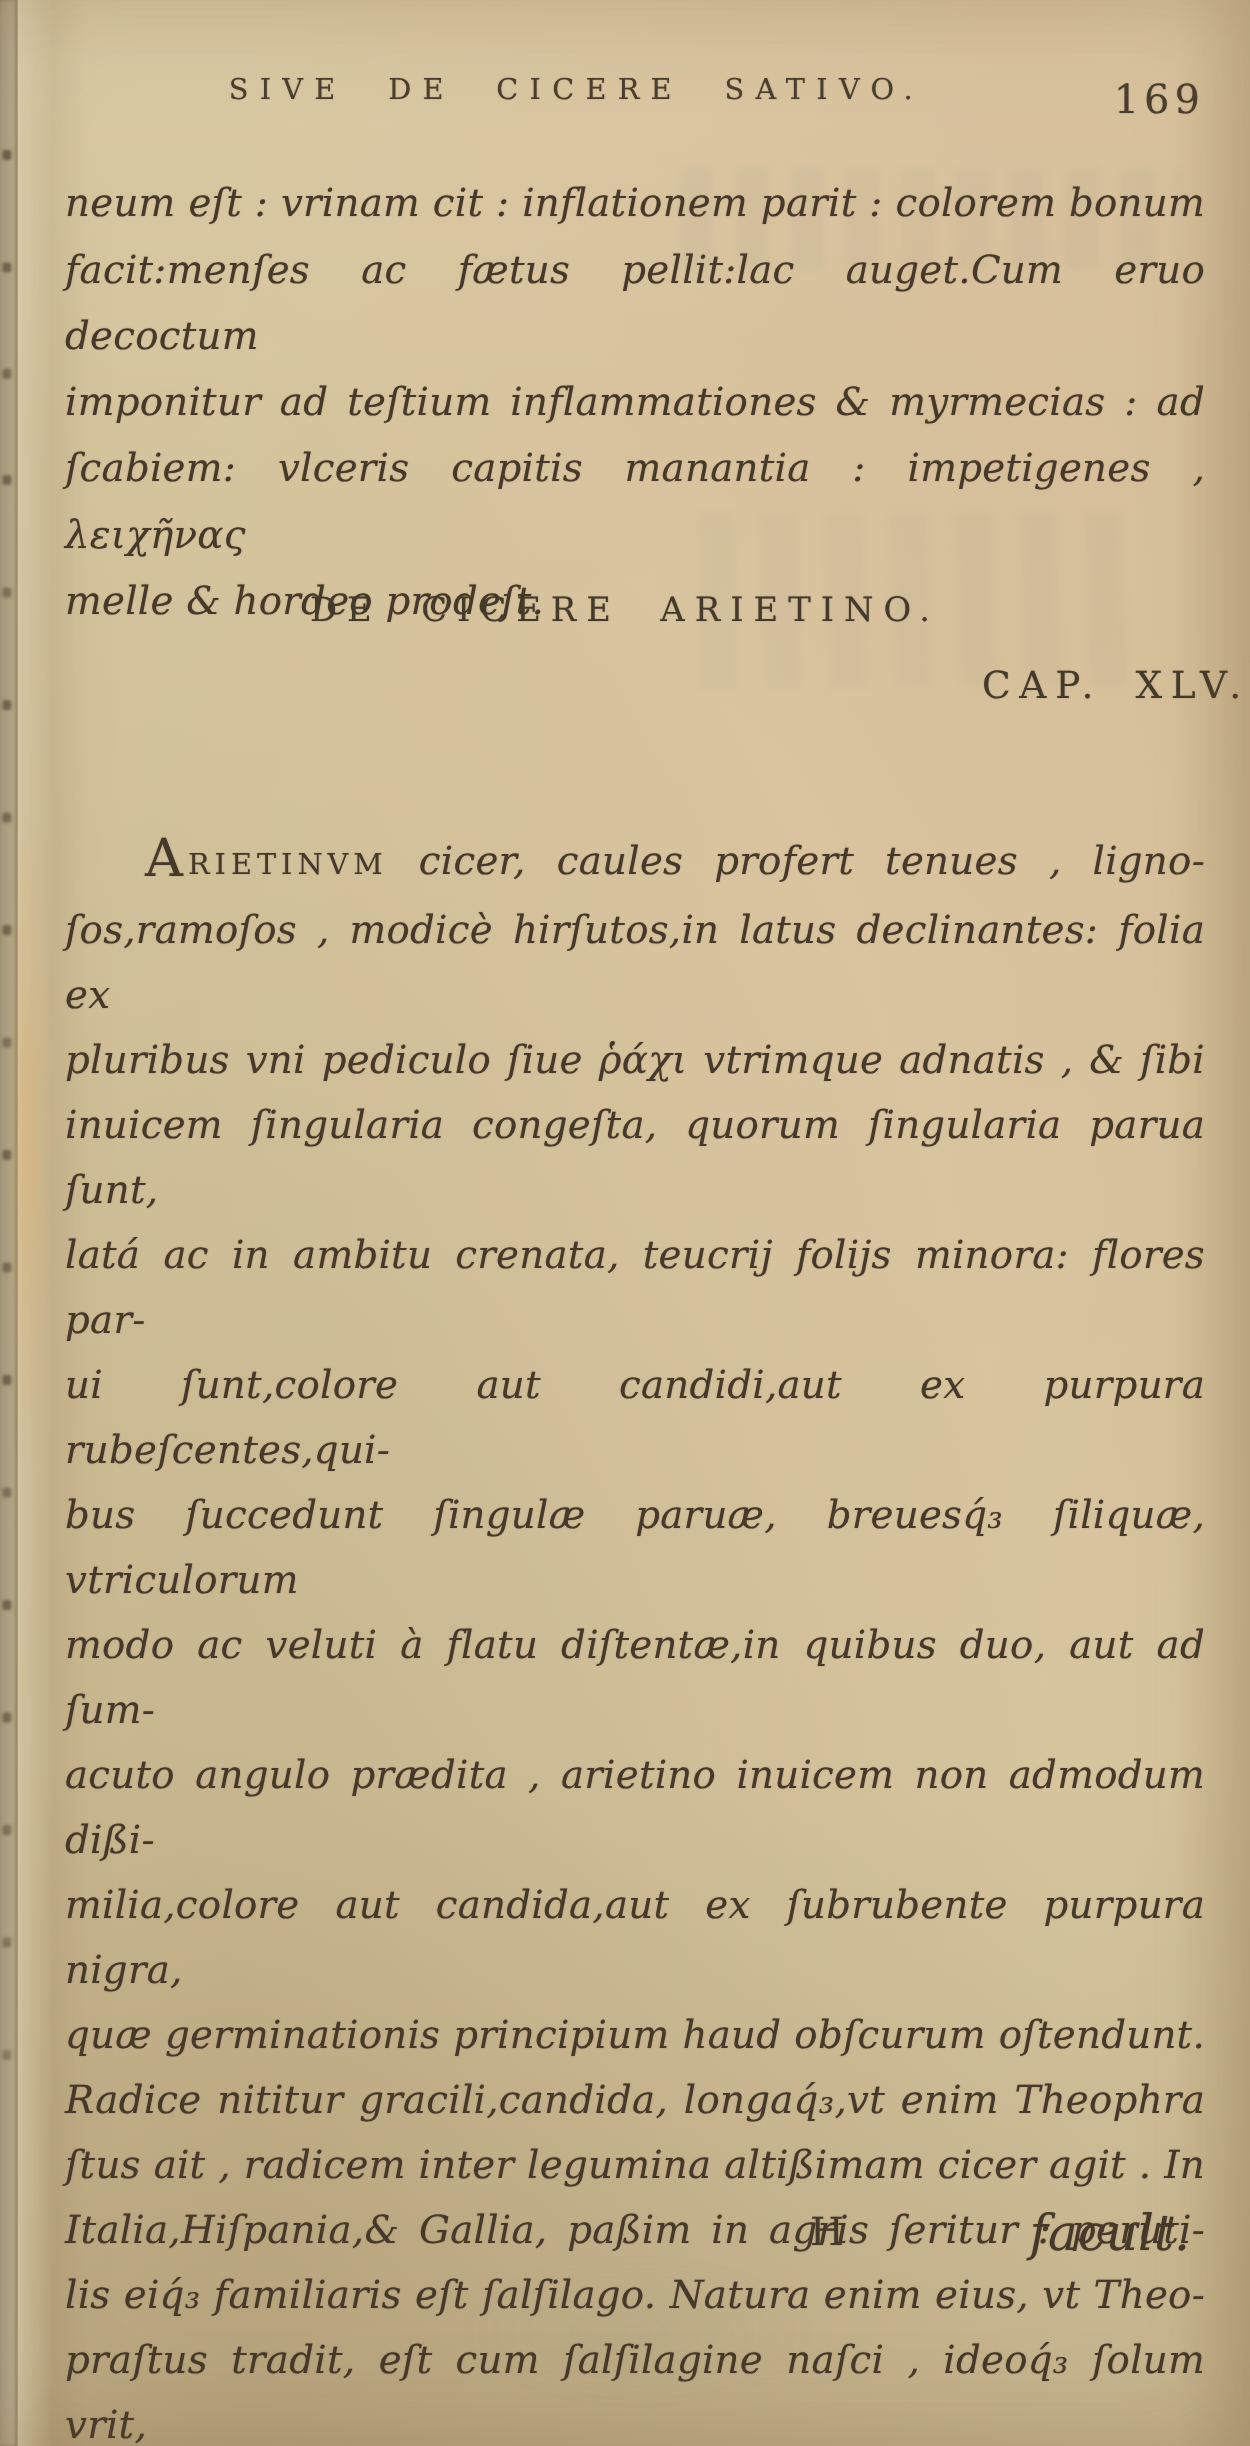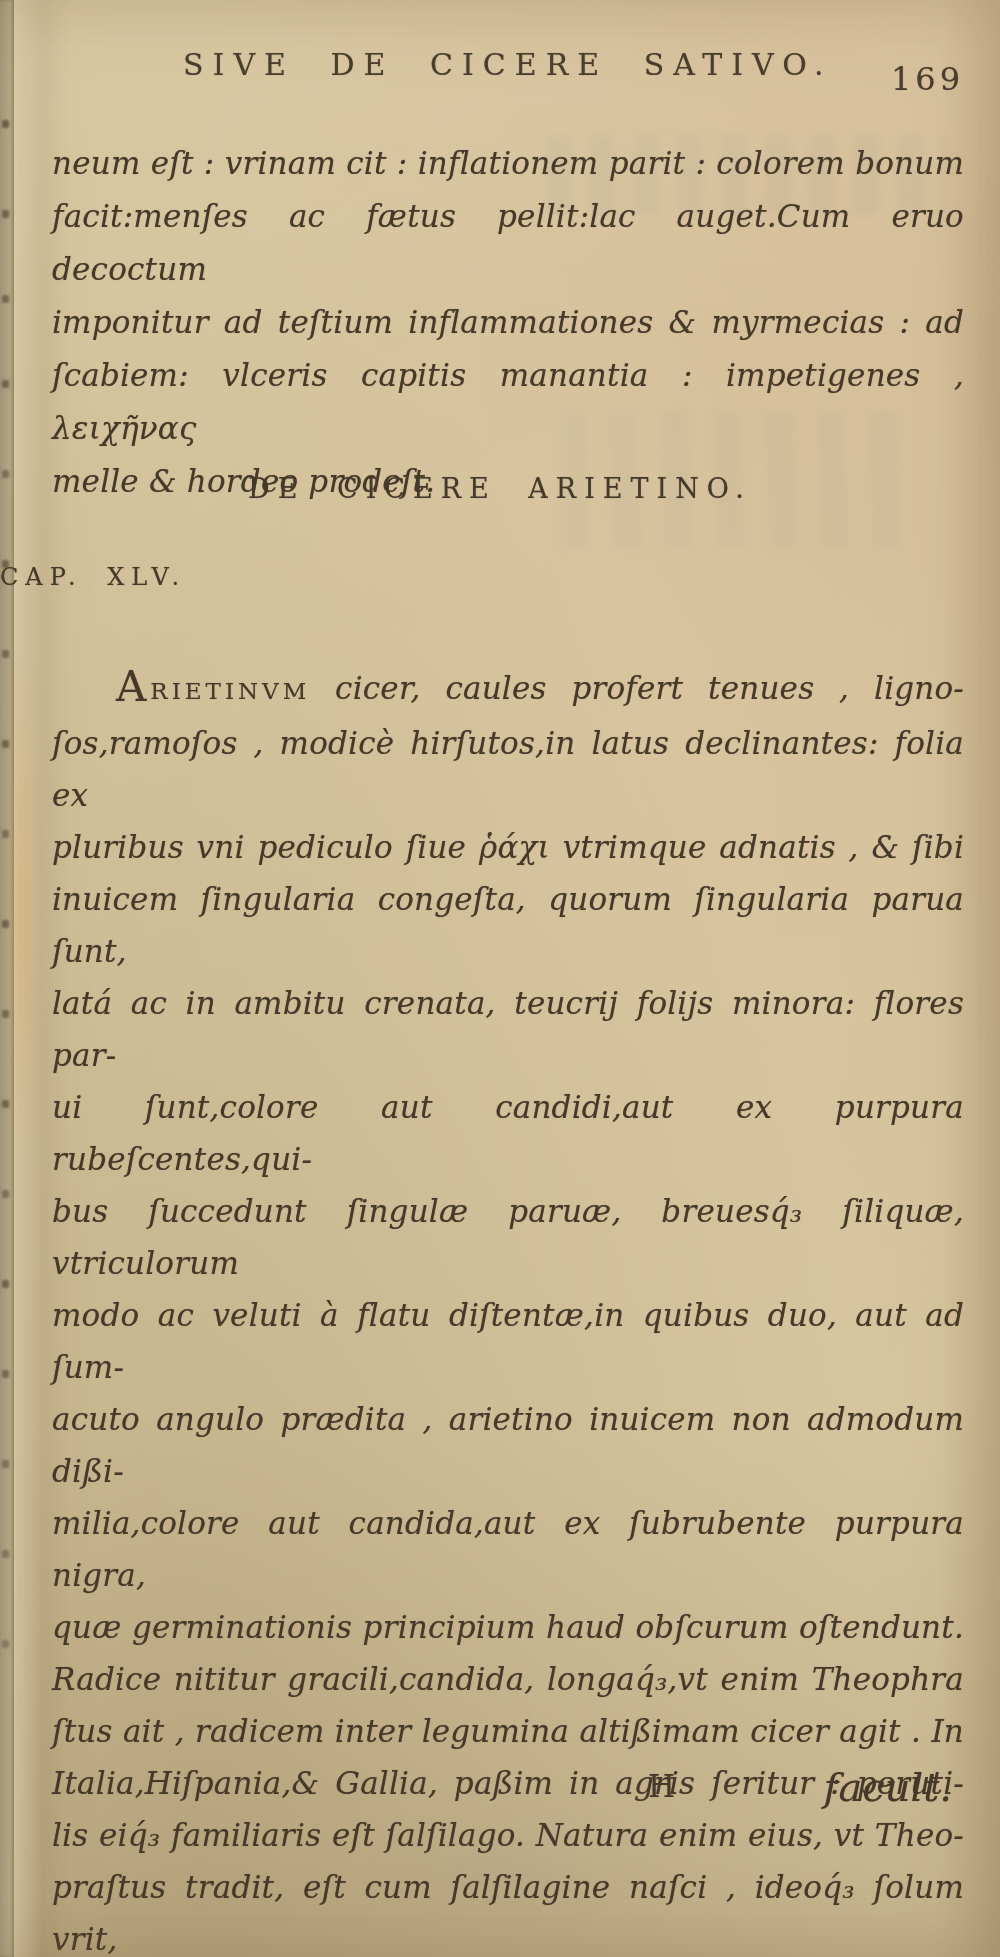--- a/index.html
+++ b/index.html
@@ -48,22 +48,22 @@
   }
   
   .ghost{position:absolute;pointer-events:none;filter:blur(3px);opacity:.55;}
   .ghost.g1{left:545px;top:135px;width:400px;height:80px;
     background:repeating-linear-gradient(90deg, rgba(105,120,120,0.10) 0 26px, rgba(0,0,0,0) 26px 44px);}
   .ghost.g2{left:560px;top:410px;width:360px;height:140px;
     background:repeating-linear-gradient(88deg, rgba(100,115,118,0.08) 0 30px, rgba(0,0,0,0) 30px 52px);}
   .ghost.g3{left:360px;top:1800px;width:300px;height:130px;border-radius:50%;
     background:radial-gradient(ellipse, rgba(120,130,125,0.10), transparent 70%);}
   .running{
-    position:absolute;top:47px;left:183px;
-    font-size:30px;letter-spacing:9px;word-spacing:17px;color:#4a3e2e;
+    position:absolute;top:59px;left:183px;
+    font-size:23px;letter-spacing:9px;word-spacing:17px;color:#4a3e2e;
     text-shadow:0 0 1px rgba(60,45,25,.45);white-space:nowrap;text-align:center;
   }
   .pagenum{
     position:absolute;top:60px;right:36px;
     font-size:32px;letter-spacing:4px;color:#4a3e2e;
     text-shadow:0 0 1px rgba(60,45,25,.45);
   }
   .bodyblock{
     position:absolute;left:52px;width:912px;
     font-style:italic;font-size:31px;color:#46392a;
@@ -77,24 +77,23 @@
   .tlines > .tline:last-child{text-align-last:left;-moz-text-align-last:left;}
   .firstline{text-align:justify;text-align-last:justify;-moz-text-align-last:justify;padding-left:64px;}
   .initcap{font-style:normal;font-size:42px;letter-spacing:4px;vertical-align:-2px;}
   .leadcaps{font-style:normal;font-size:23px;letter-spacing:4px;}
   .heading1{
     position:absolute;top:473px;left:0;width:100%;text-align:center;
     font-size:27px;letter-spacing:8px;word-spacing:15px;color:#443a2b;
     text-shadow:0 0 1px rgba(60,45,25,.45);
   }
   .heading2{
-    position:absolute;top:531px;left:0;width:100%;text-align:left;
-    font-size:24px;letter-spacing:7px;word-spacing:10px;color:#443a2b;
+    position:absolute;top:531px;left:0;width:100%;text-align:right;
+    font-size:30px;letter-spacing:7px;word-spacing:10px;color:#443a2b;
     text-shadow:0 0 1px rgba(60,45,25,.45);
-    margin-top:32px;
   }
   .signature{
     position:absolute;top:1768px;left:648px;
     font-size:31px;color:#46392a;text-shadow:0 0 1px rgba(60,45,25,.4);
   }
   .catchword{
     position:absolute;top:1764px;right:48px;
     font-style:italic;font-size:40px;color:#46392a;text-shadow:0 0 1px rgba(60,45,25,.4);
   }
 </style>

